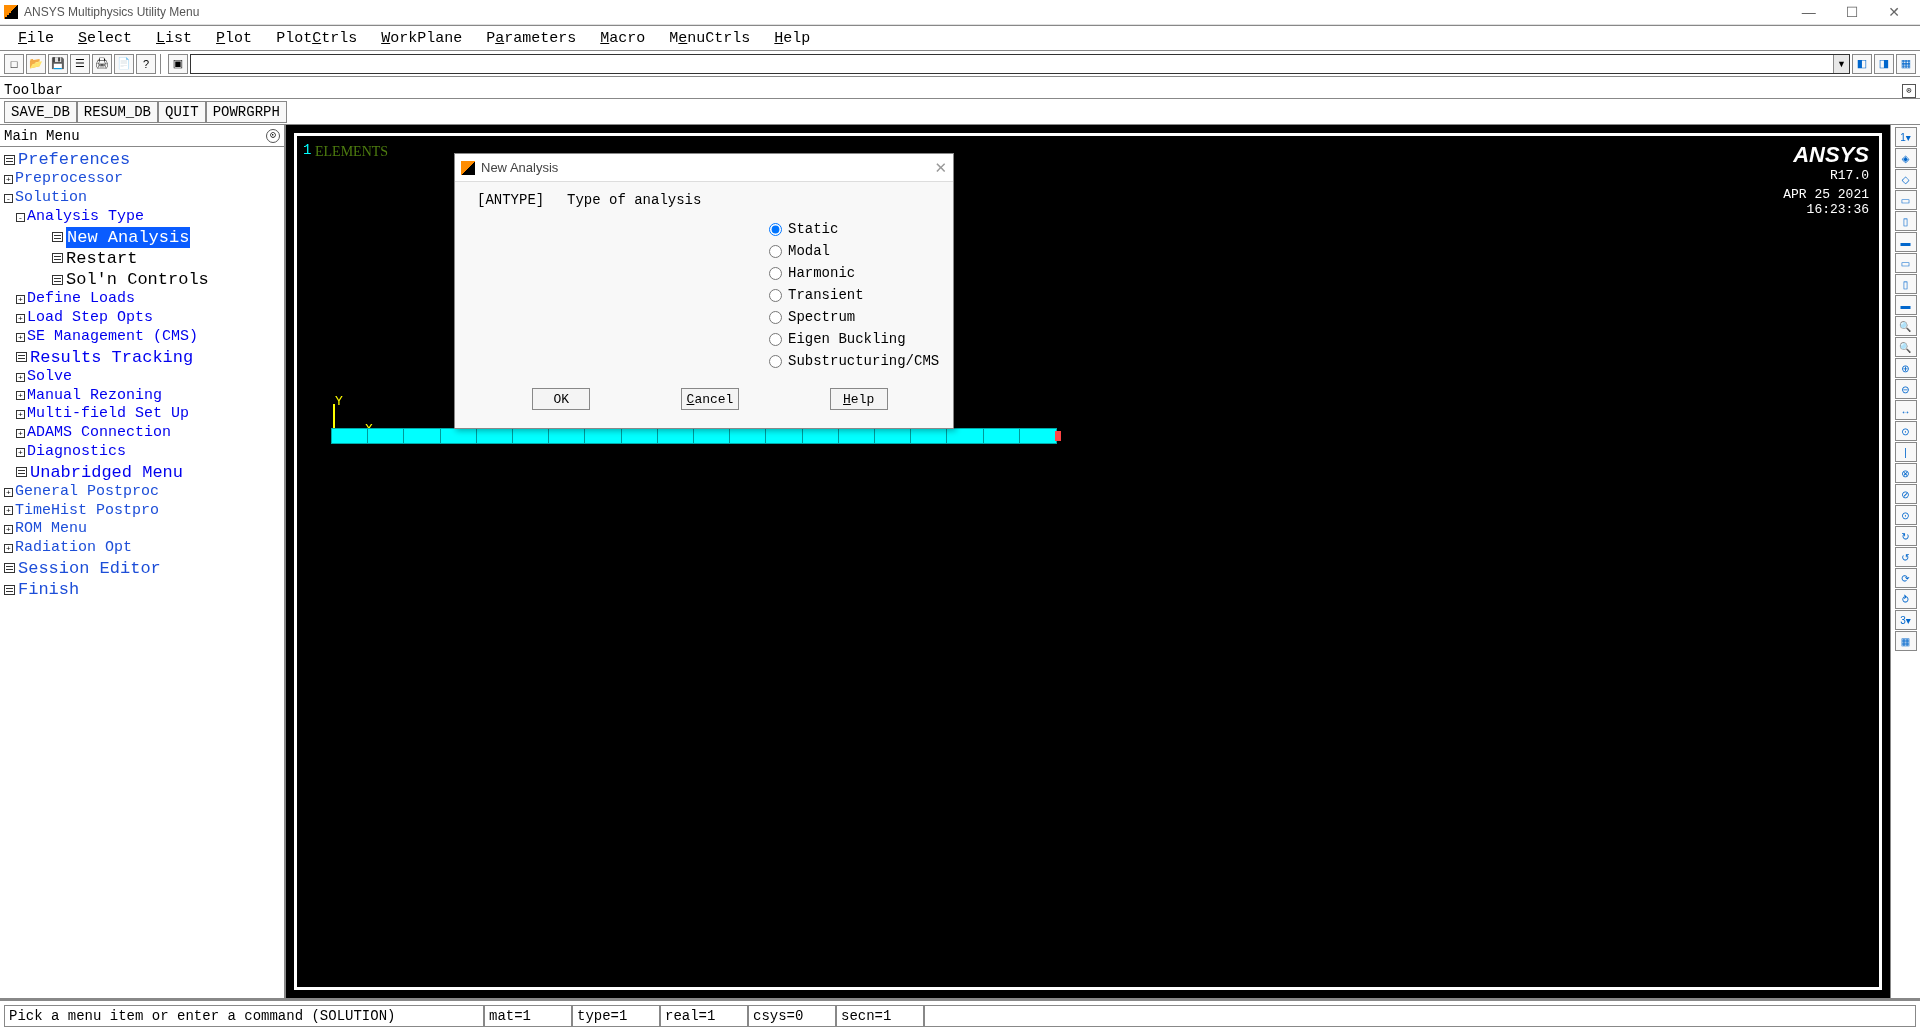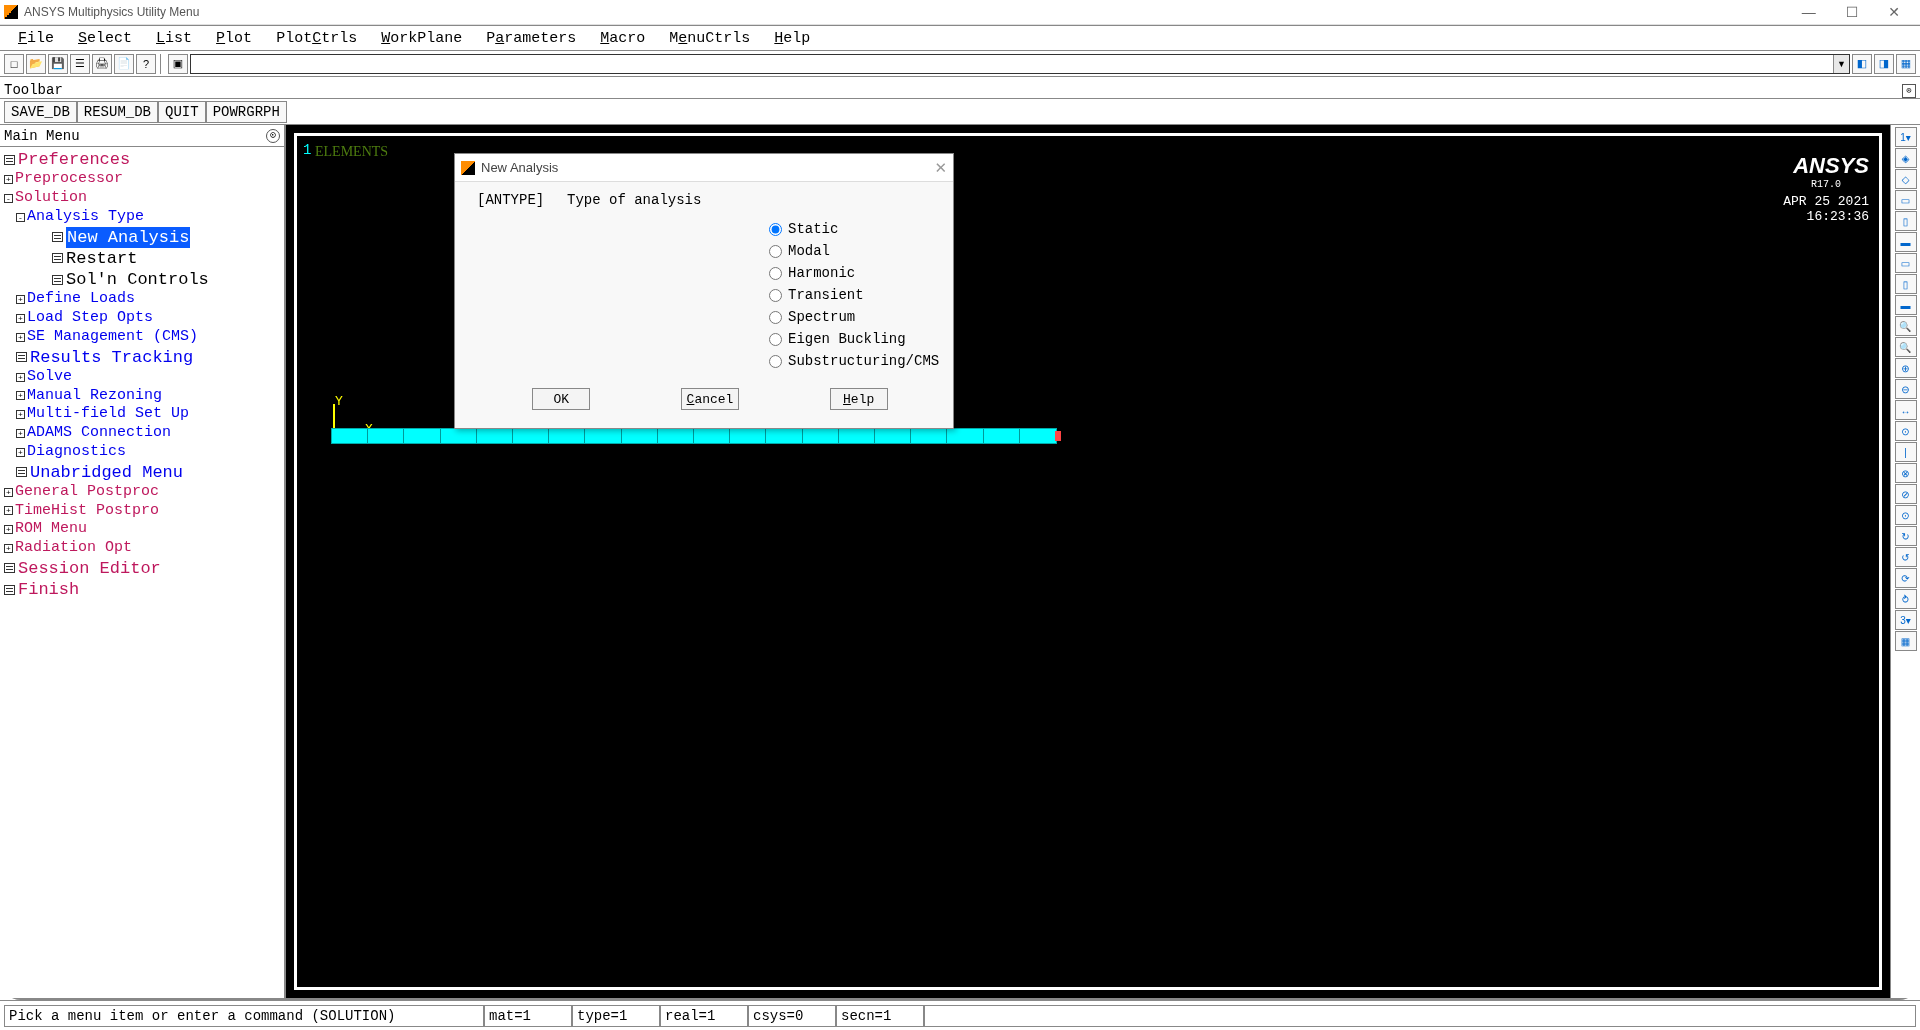--- a/index.html
+++ b/index.html
@@ -104,21 +104,20 @@
   font-family: inherit;
   font-size: inherit;
   cursor: pointer;
 }
 
 
 .main-row {
   display: flex;
   height: calc(100% - 25px - 26px - 26px - 22px - 26px - 30px);
   border-bottom: 2px solid #888;
-  border-radius: 21px;
 }
 
 
 .tree-panel {
   width: 286px;
   border-right: 2px solid #888;
   display: flex;
   flex-direction: column;
   background: #fff;
 }
@@ -144,21 +143,21 @@
 .tree-body::-webkit-scrollbar-button { background:#e8e8e8; border:1px solid #888; height:17px;}
 
 .tnode { display: flex; align-items: center; white-space: nowrap; line-height: 1.25;}
 .tnode .box { width: 9px; height: 9px; border: 1px solid #333; font-size: 8px; line-height: 7px; text-align: center; margin-right: 2px; flex-shrink: 0;}
 .tnode .leafbox { width: 11px; height: 10px; background:#fff; border:1px solid #333; margin-right:3px; flex-shrink:0; position:relative;}
 .tnode .leafbox::before { content:''; position:absolute; left:1px; top:2px; right:1px; height:1px; background:#333;}
 .tnode .leafbox::after { content:''; position:absolute; left:1px; top:5px; right:1px; height:1px; background:#333;}
 
 .tnode .txt { font-size: 15px; }
 .tnode.big .txt { font-size: 17px; }
-.tnode.black .txt { color: #be185d; }
+.tnode.black .txt { color: #1d4ed8; }
 .tnode.blue .txt { color: #0000ee; }
 .tnode.red .txt { color: #000000; }
 .tnode.selected .txt { background: #0a5cff; color: #fff; padding: 0 1px;}
 .ind0 { padding-left: 2px; }
 .ind1 { padding-left: 14px; }
 .ind3 { padding-left: 50px; }
 
 
 .gfx-panel {
   flex: 1;
@@ -170,23 +169,23 @@
 .gfx-inner {
   flex:1;
   border: 3px solid #fff;
   background: #000;
   position: relative;
   font-family: "Courier New", monospace;
   color: #fff;
 }
 .gfx-label-1 { position:absolute; left:6px; top:6px; color:#0ff; font-size:14px;}
 .gfx-label-elem { position:absolute; left:18px; top:8px; color:#4d7c0f; font-size:14px;font-family:Liberation Serif, serif;}
-.gfx-brand { position:absolute; right:10px; top:17px; text-align:right;}
+.gfx-brand { position:absolute; right:10px; top:6px; text-align:right;}
 .gfx-brand .brand { font-size:22px; font-weight:bold; font-family:"Arial",sans-serif; font-style:italic;}
-.gfx-brand .ver { font-size:10px;text-align:center; }
+.gfx-brand .ver { font-size:13px; }
 .gfx-brand .date { font-size:13px; margin-top:4px;}
 .gfx-brand .time { font-size:13px; }
 
 .beam {
   position:absolute;
   left: 34px;
   top: 292px;
   width: 726px;
   height: 16px;
   background: #00ffff;

